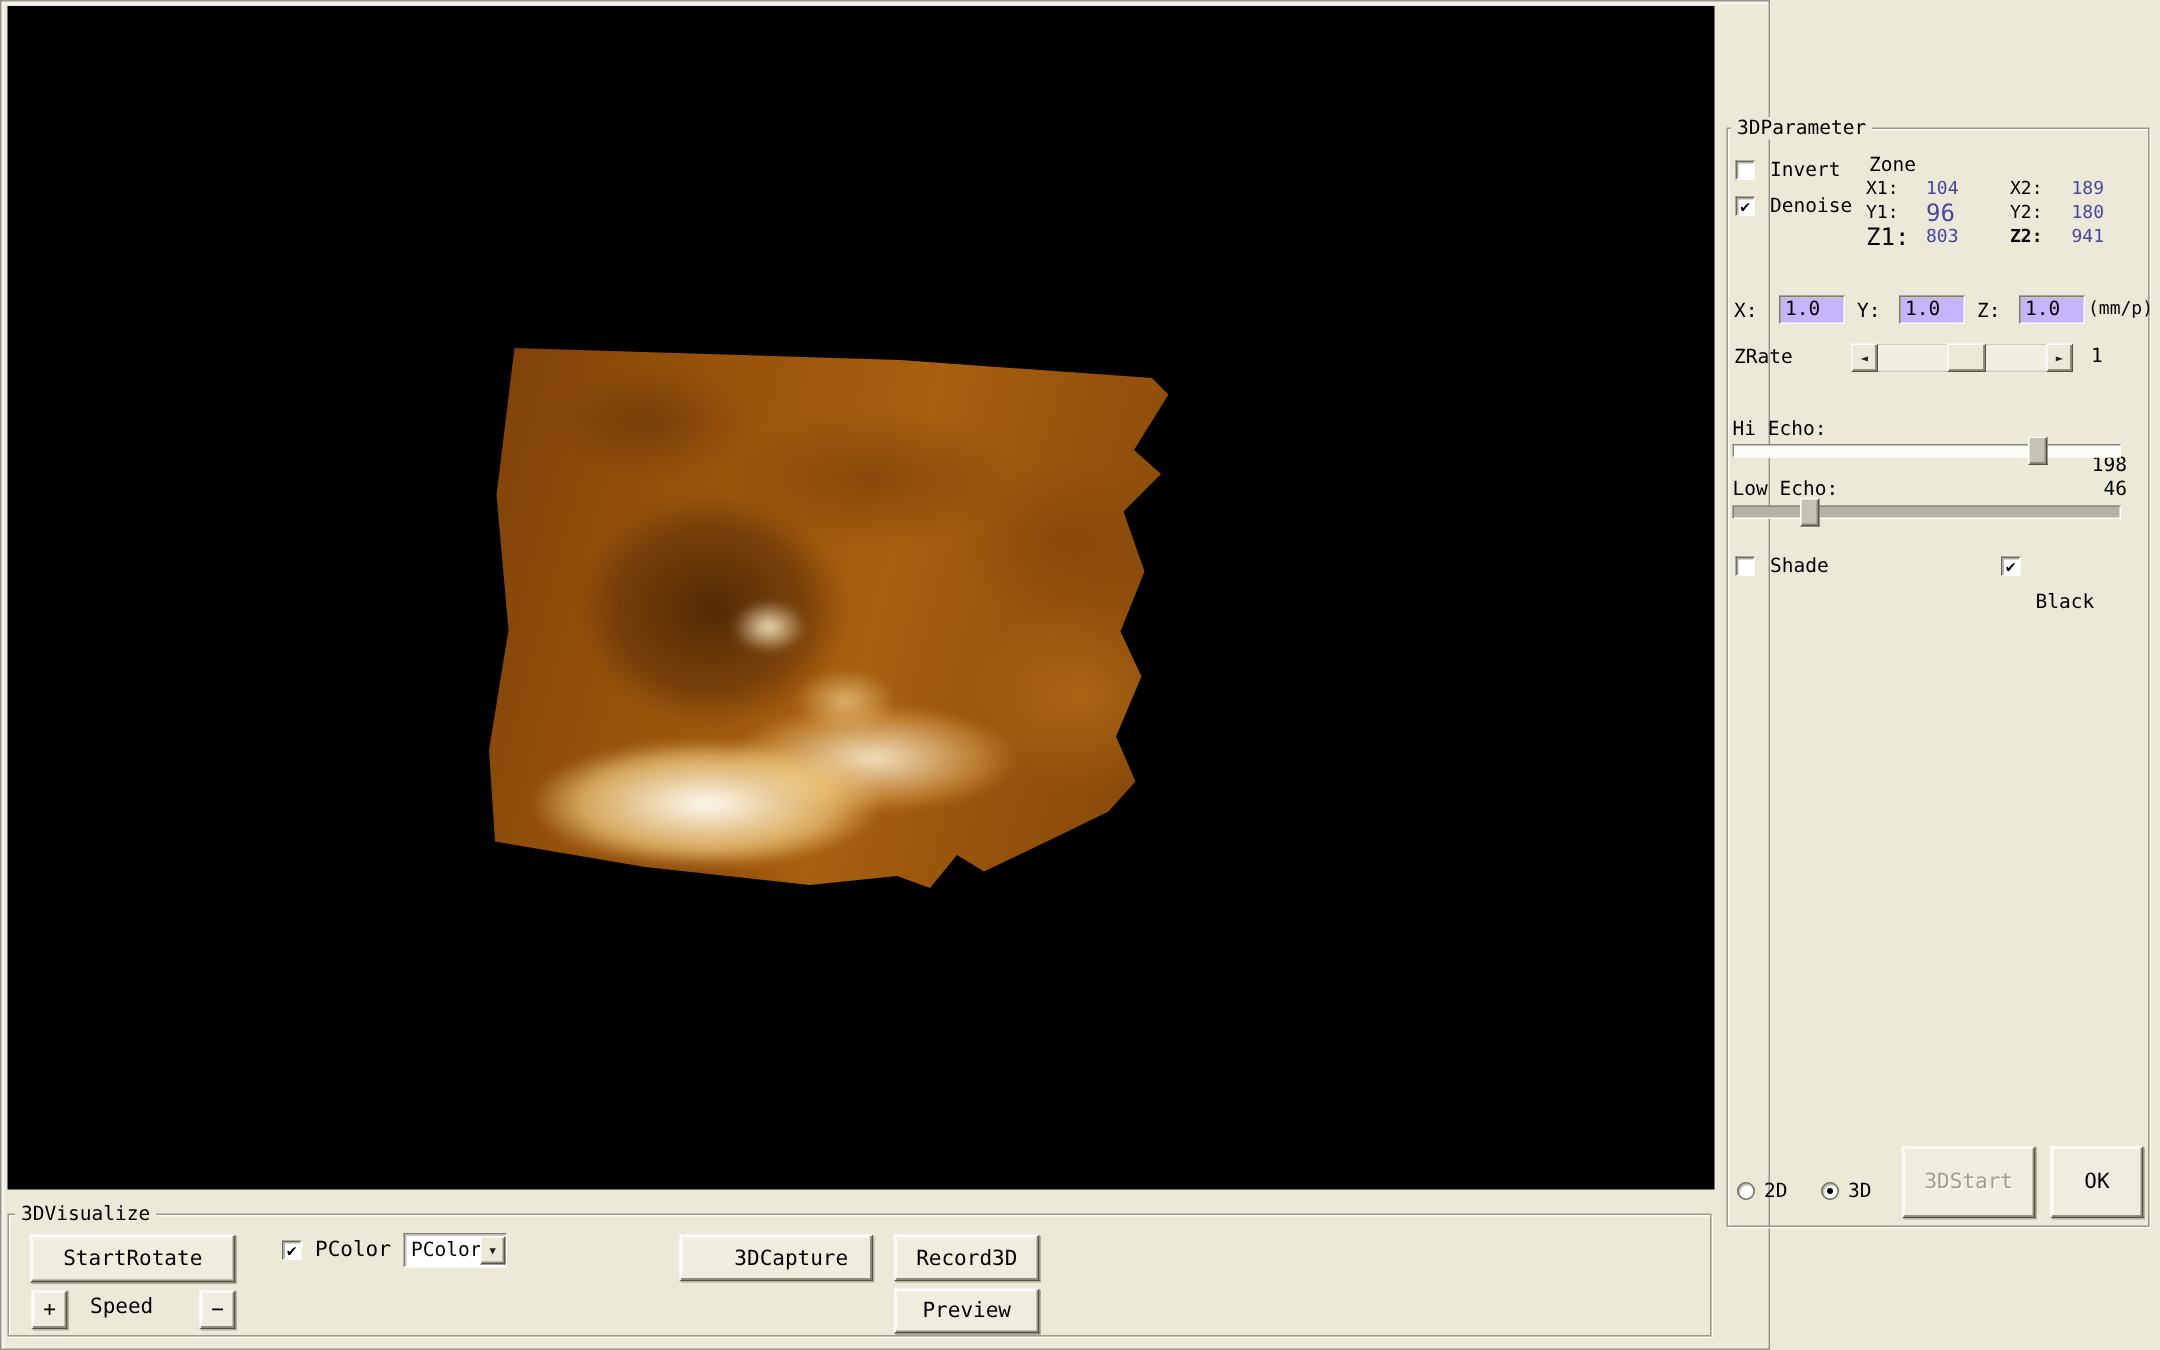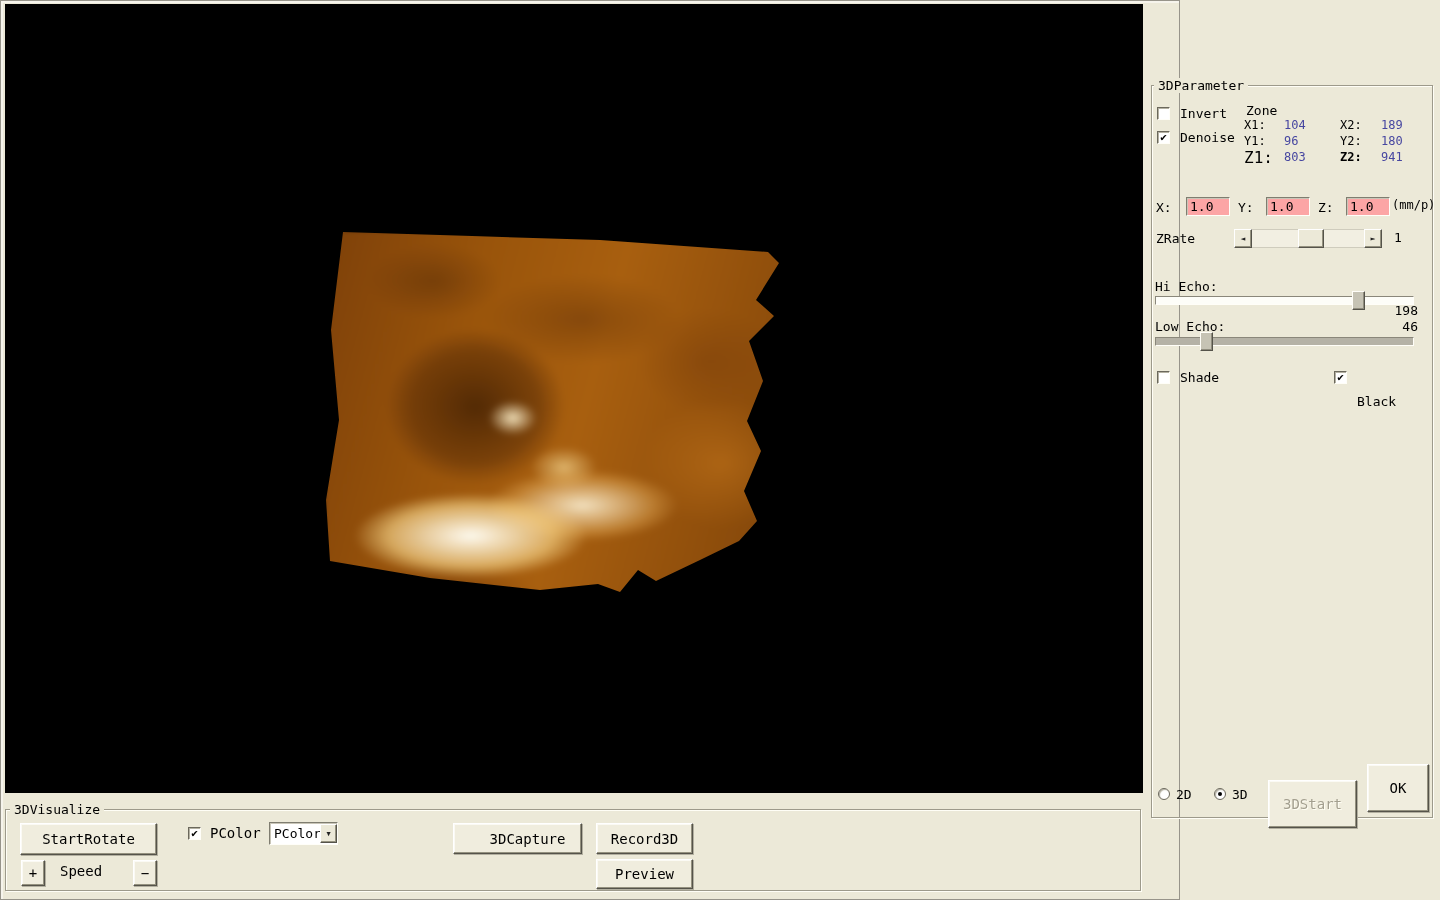--- a/index.html
+++ b/index.html
@@ -49,38 +49,38 @@
     font-size:13px; line-height:15px; white-space:nowrap;
   }
   .lbl { position:absolute; font-size:13px; line-height:15px; white-space:nowrap; }
   .val { color:#4646A0; }
   .btn {
     position:absolute; display:flex; align-items:center; justify-content:center;
     background:#F0EDDE; font-size:14px; cursor:default; white-space:nowrap;
     border:1px solid; border-color:#FFFFFF #55534a #55534a #FFFFFF;
     box-shadow: inset -1px -1px 0 #94917f, inset 1px 1px 0 #fbfaf4, 1px 1px 0 #b3b0a0;
   }
-  .btn.disabled { color:#a39f8f; text-shadow:1px 1px 0 #fffef4;margin-top:16px; }
+  .btn.disabled { color:#a39f8f; text-shadow:1px 1px 0 #fffef4; }
   .check {
     position:absolute; width:13px; height:13px; background:#fff;
     border:1px solid; border-color:#6b685c #fffef8 #fffef8 #6b685c;
     box-shadow: inset 1px 1px 0 #b4b1a2;
     display:flex; align-items:center; justify-content:center;
     font-size:11px; line-height:11px;
   }
   .radio {
     position:absolute; width:12px; height:12px; border-radius:50%; background:#fff;
     border:1px solid #6b685c; box-shadow: inset 1px 1px 1px #b4b1a2;
   }
   .radio.selected::after {
     content:""; position:absolute; left:3px; top:3px; width:4px; height:4px;
     border-radius:50%; background:#000;
   }
   .tinput {
-    position:absolute; background:#fca5a5; font-family:inherit; font-size:13px;
+    position:absolute; background:#c4b5fd; font-family:inherit; font-size:13px;
     padding:0 3px; border:1px solid; border-color:#7f7d70 #fffef8 #fffef8 #7f7d70;
     box-shadow: inset 1px 1px 0 #c9c6b8; outline:none;
   }
   .slider-track {
     position:absolute; height:9px;
     border:1px solid; border-color:#8a877a #fffef8 #fffef8 #8a877a;
   }
   .slider-thumb {
     position:absolute; width:13px; height:19px; background:#c6c3b4;
     border:1px solid; border-color:#fffef8 #55534a #55534a #fffef8;
@@ -126,21 +126,21 @@
   <span class="lbl" style="left:1180px; top:130px;">Denoise</span>
 
   <span class="lbl" style="left:1246px; top:103px;">Zone</span>
 
   <span class="lbl" style="left:1244px; top:118px; font-size:12px;">X1:</span>
   <span class="lbl val" style="left:1284px; top:118px; font-size:12px;">104</span>
   <span class="lbl" style="left:1340px; top:118px; font-size:12px;">X2:</span>
   <span class="lbl val" style="left:1381px; top:118px; font-size:12px;">189</span>
 
   <span class="lbl" style="left:1244px; top:134px; font-size:12px;">Y1:</span>
-  <span class="lbl val" style="left:1284px; top:134px; font-size:12px;">96</span>
+  <span class="lbl val" style="left:1284px; top:134px; font-size:16px;">96</span>
   <span class="lbl" style="left:1340px; top:134px; font-size:12px;">Y2:</span>
   <span class="lbl val" style="left:1381px; top:134px; font-size:12px;">180</span>
 
   <span class="lbl" style="left:1244px; top:150px; font-size:16px;">Z1:</span>
   <span class="lbl val" style="left:1284px; top:150px; font-size:12px;">803</span>
   <span class="lbl" style="left:1340px; top:150px; font-size:12px;font-weight:bold;">Z2:</span>
   <span class="lbl val" style="left:1381px; top:150px; font-size:12px;">941</span>
 
   <span class="lbl" style="left:1156px; top:200px;">X:</span>
   <input class="tinput" style="left: 1186px; top: 197px; width: 44px; height: 19px;" value="1.0">

